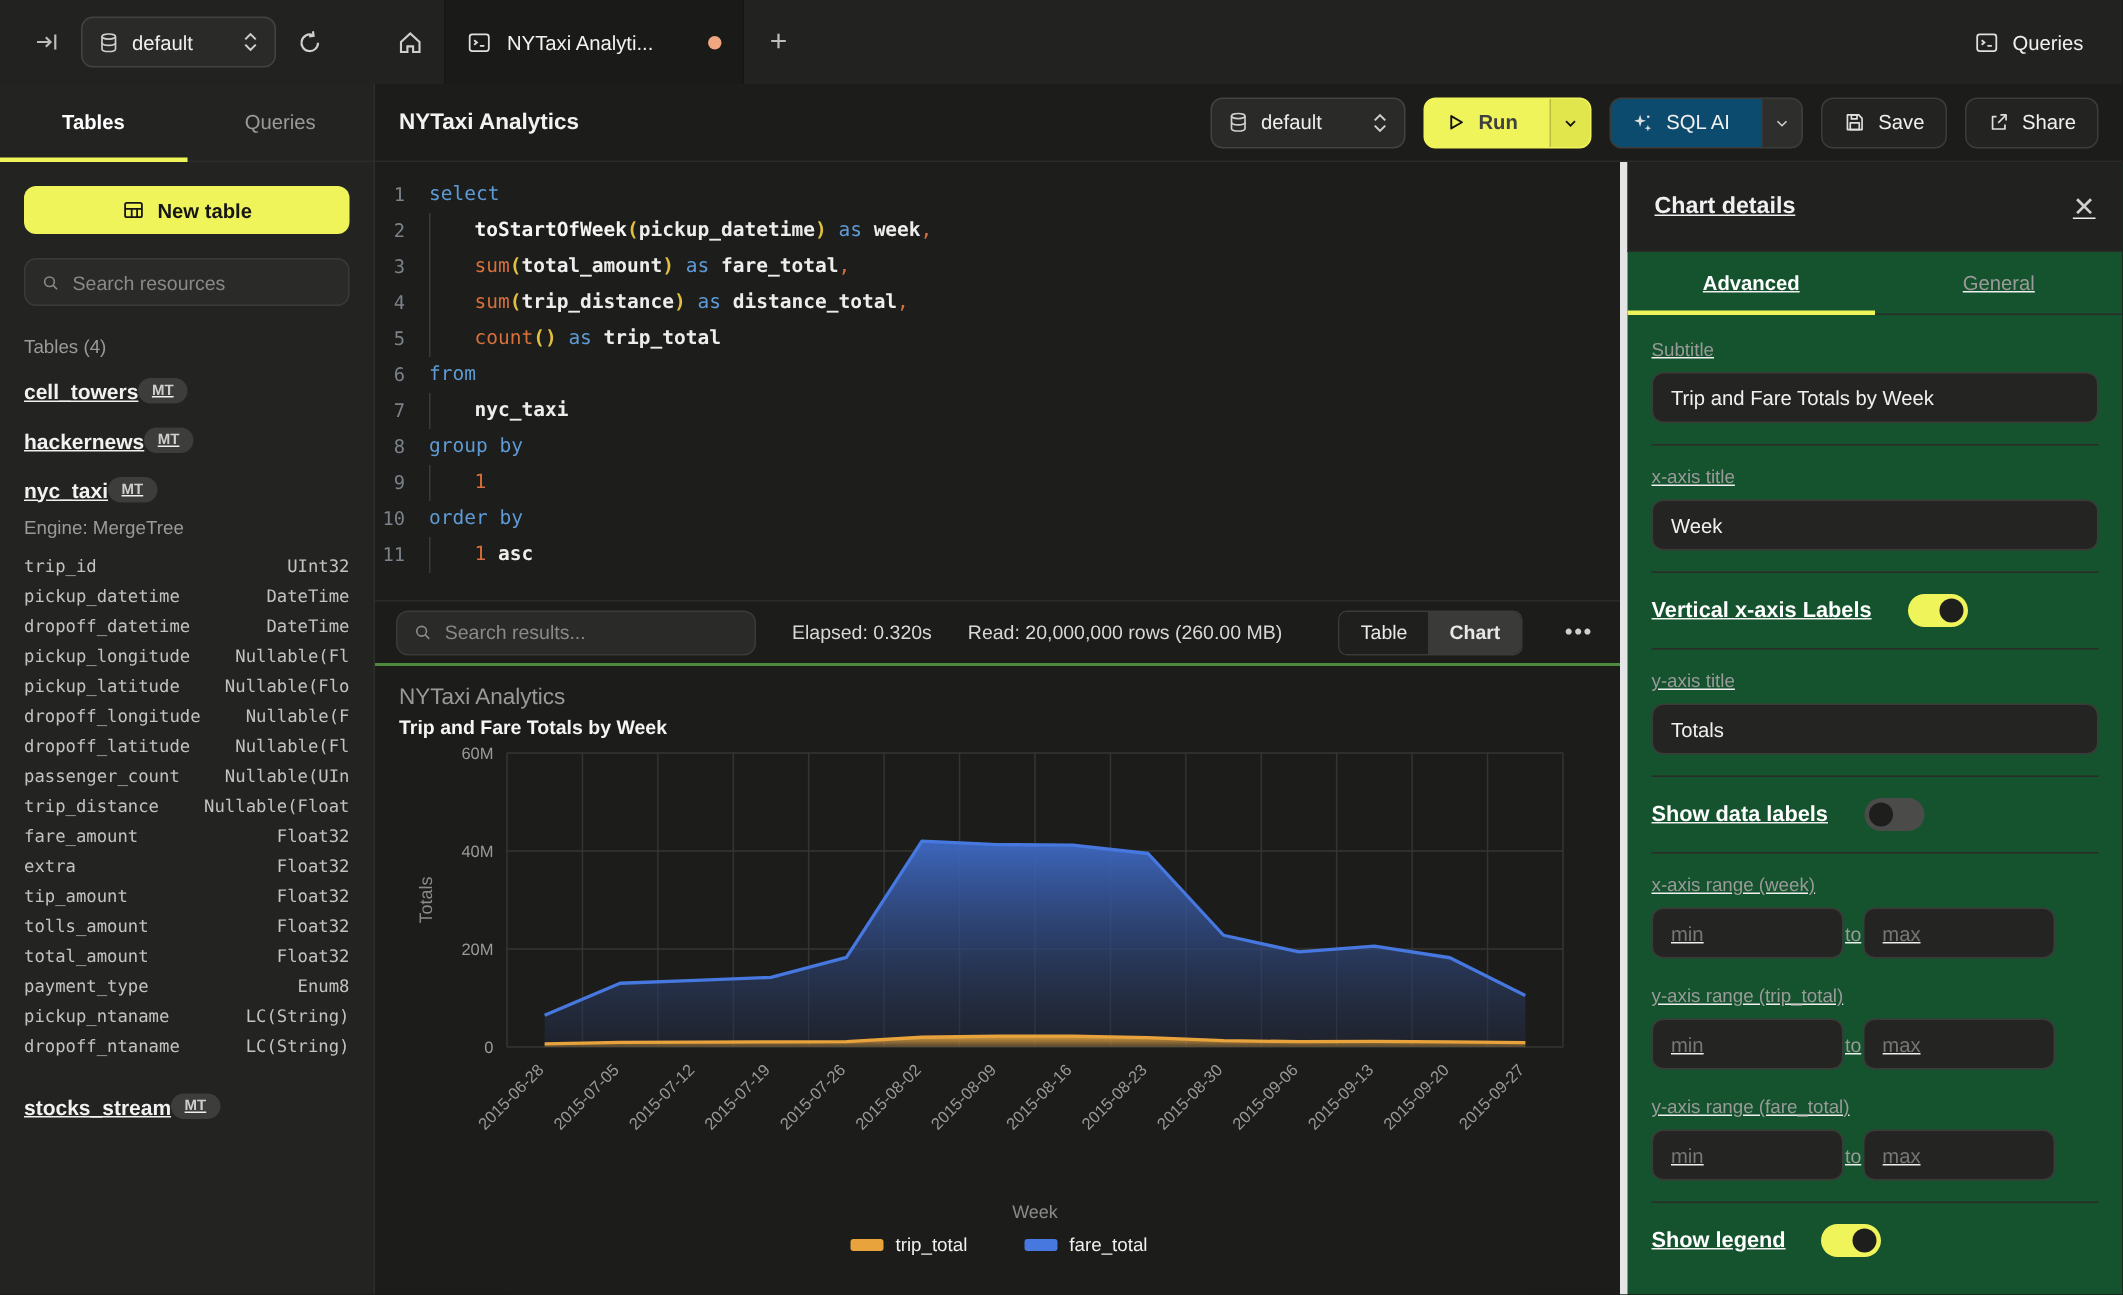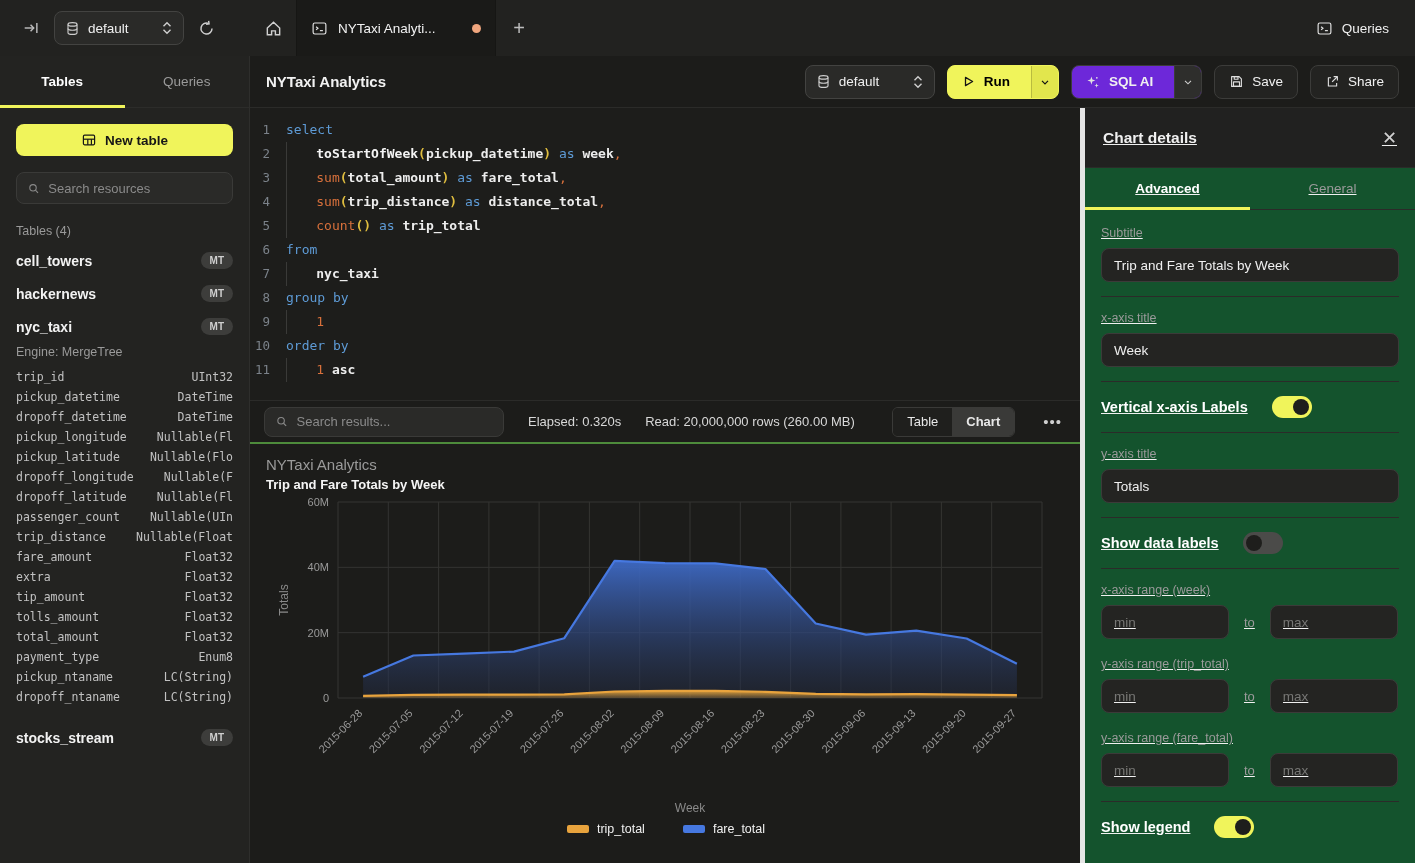--- a/index.html
+++ b/index.html
@@ -32,38 +32,38 @@
   .side-tabs { height:52px; display:flex; border-bottom:1px solid #2c2c2a; flex-shrink:0; }
   .side-tab { width:50%; display:flex; align-items:center; justify-content:center; font-size:13.5px; color:#9a9a9a; cursor:pointer; position:relative; }
   .side-tab.active { color:#ffffff; font-weight:bold; }
   .side-tab.active::after { content:""; position:absolute; left:0; right:0; bottom:-1px; height:3px; background:#f0f45b; }
   .new-table { margin:16px 16px 0; height:32px; background:#f0f45b; color:#161616; border:none; border-radius:8px; font-size:13.5px; font-weight:bold; display:flex; align-items:center; justify-content:center; gap:8px; cursor:pointer; }
   .search-box { margin:16px 16px 0; height:32px; background:#2a2a28; border:1px solid #3a3a38; border-radius:8px; display:flex; align-items:center; gap:8px; padding:0 10px; }
   .search-box input { background:none; border:none; outline:none; color:#e8e8e8; font-size:13px; width:100%; font-family:"Liberation Sans", sans-serif; }
   .search-box input::placeholder { color:#8a8a8a; }
   .section-label { margin:20px 16px 6px; font-size:12.5px; color:#9a9a9a; }
   .tables-list { padding:0 16px; overflow:hidden; }
-  .table-row { display:flex; align-items:center; justify-content:space-between; height:33px; cursor:pointer; }
+  .table-row { display:flex; align-items:center; justify-content:flex-start; height:33px; cursor:pointer;text-decoration:underline; }
   .table-name { font-size:14px; font-weight:bold; color:#f2f2f2; }
   .mt-badge { background:#3d3d3b; color:#cfcfcf; font-size:10px; font-weight:bold; border-radius:10px; padding:3px 9px; }
   .engine-line { font-size:12.5px; color:#9a9a9a; margin:2px 0 8px; }
   .col-row { display:flex; justify-content:space-between; font-family:"DejaVu Sans Mono", monospace; font-size:11.5px; color:#c2c2c2; height:20px; align-items:center; }
   .cols-gap { height:14px; }
 
   
   .main-header { height:52px; flex-shrink:0; display:flex; align-items:center; padding:0 16px; border-bottom:1px solid #2b2b29; background:#1c1c1a; }
   .page-title { font-size:15px; font-weight:bold; color:#f2f2f2; }
   .header-actions { margin-left:auto; display:flex; align-items:center; gap:12px; }
   .btn { height:34px; display:flex; align-items:center; gap:8px; background:#232321; border:1px solid #3c3c3a; border-radius:8px; color:#f0f0f0; font-size:13.5px; padding:0 14px; cursor:pointer; }
   .split { display:flex; align-items:stretch; padding:0; overflow:hidden; }
   .split .seg { display:flex; align-items:center; gap:8px; padding:0 13px; }
   .split .chev-seg { display:flex; align-items:center; padding:0 7px; border-left:1px solid rgba(0,0,0,0.25); }
-  .run-btn { background:#f0f45b; border:1px solid #f0f45b; color:#000000; font-weight:bold; }
+  .run-btn { background:#f0f45b; border:1px solid #f0f45b; color:#404040; font-weight:bold; }
   .run-btn .chev-seg { background:#e2e64d; border-left:1px solid rgba(0,0,0,0.18); }
-  .sqlai-btn { background:#6d28d9;font-weight:bold; }
+  .sqlai-btn { background:#0c4a6e; }
   .sqlai-btn .chev-seg { border-left:1px solid #3c3c3a; background:#2e2e2c; }
 
   
   .content-row { flex:1; display:flex; min-height:0; }
   .main-col { flex:1; min-width:0; display:flex; flex-direction:column; background:#1c1c1a; }
   .editor { height:292px; flex-shrink:0; background:#1d1d1b; padding-top:10px; overflow:hidden; font-family:"DejaVu Sans Mono", monospace; font-size:13px; cursor:text; }
   .ed-line { display:flex; line-height:24px; white-space:pre; }
   .ln { width:36px; text-align:right; padding-right:16px; color:#7b828a; font-size:12.5px; flex-shrink:0; }
   .tok-kw { color:#5e9bd6; }
   .tok-fn { color:#d8703b; }
@@ -112,21 +112,21 @@
   .text-input::placeholder { color:#777775; }
   .divider { border:0; border-top:1px solid #2b2b29; margin:14px 0; }
   .toggle-row { display:flex; align-items:center; gap:24px; margin:4px 0; }
   .toggle-label { font-size:14.5px; font-weight:bold; color:#ffffff; }
   .toggle { width:40px; height:22px; border-radius:11px; position:relative; cursor:pointer; flex-shrink:0; }
   .toggle.on { background:#f0f45b; }
   .toggle.off { background:#4b4b49; }
   .toggle::after { content:""; position:absolute; top:3px; width:16px; height:16px; border-radius:50%; background:#1e1e1c; }
   .toggle.on::after { right:3px; }
   .toggle.off::after { left:3px; }
-  .range-row { display:flex; align-items:center; gap:15px; }
+  .range-row { display:flex; align-items:center; gap:1px; }
   .range-input { width:128px; }
   .to-label { font-size:13px; color:#9a9a9a; }
   .range-gap { height:16px; }
   svg.ic { display:block; }
 </style>
 </head>
 <body>
 
 <div class="app">
 

